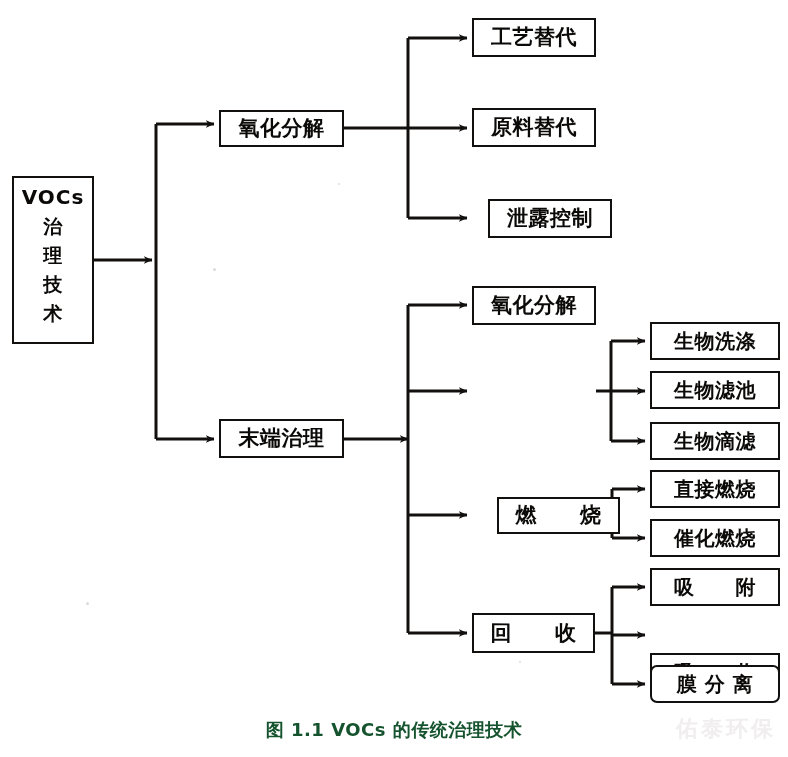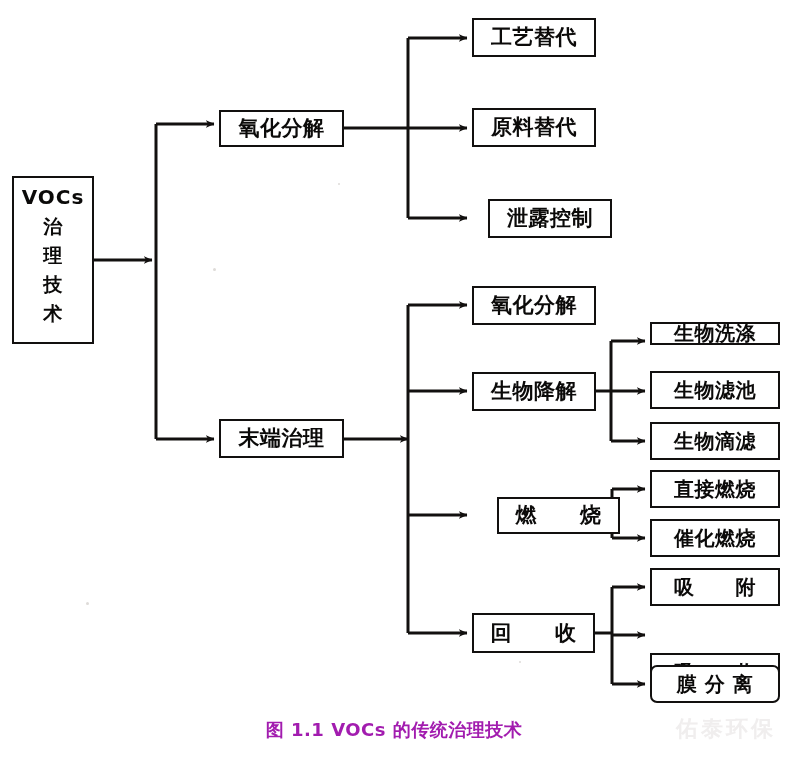--- a/index.html
+++ b/index.html
@@ -51,21 +51,21 @@
   }
   .node.vertical .ch {
     margin-bottom: 7px;
   }
   .caption {
     position: absolute;
     left: 0;
     width: 788px;
     text-align: center;
     font-weight: 700;
-    color: #a21caf;
+    color: #14532d;
     z-index: 4;
   }
   .watermark {
     position: absolute;
     color: #f0eeee;
     font-weight: 700;
     letter-spacing: 3px;
     z-index: 1;
     user-select: none;
   }
@@ -146,31 +146,28 @@
   </div>
   <div class="node" style="left:472px; top:108px; width:124px; height:39px; font-size:21px;">
     <span>原料替代</span>
   </div>
   <div class="node" style="left:472px; top:199px; width:124px; height:39px; font-size:21px;margin-left:16px;">
     <span>泄露控制</span>
   </div>
   <div class="node" style="left:472px; top:286px; width:124px; height:39px; font-size:21px;">
     <span>氧化分解</span>
   </div>
-  <div class="node" style="left:472px; top:372px; width:124px; height:39px; font-size:21px;">
-    <span>生物降解</span>
-  </div>
   <div class="node" style="left:472px; top:497px; width:123px; height:37px; font-size:21px;margin-left:25px;">
     <span>燃　　烧</span>
   </div>
   <div class="node" style="left:472px; top:613px; width:123px; height:40px; font-size:21px;">
     <span>回　　收</span>
   </div>
 
-  <div class="node" style="left:650px; top:322px; width:130px; height:23px; font-size:20px;">
+  <div class="node" style="left:650px; top:322px; width:130px; height:38px; font-size:20px;">
     <span>生物洗涤</span>
   </div>
   <div class="node" style="left:650px; top:371px; width:130px; height:38px; font-size:20px;">
     <span>生物滤池</span>
   </div>
   <div class="node" style="left:650px; top:422px; width:130px; height:38px; font-size:20px;">
     <span>生物滴滤</span>
   </div>
   <div class="node" style="left:650px; top:470px; width:130px; height:38px; font-size:20px;">
     <span>直接燃烧</span>

